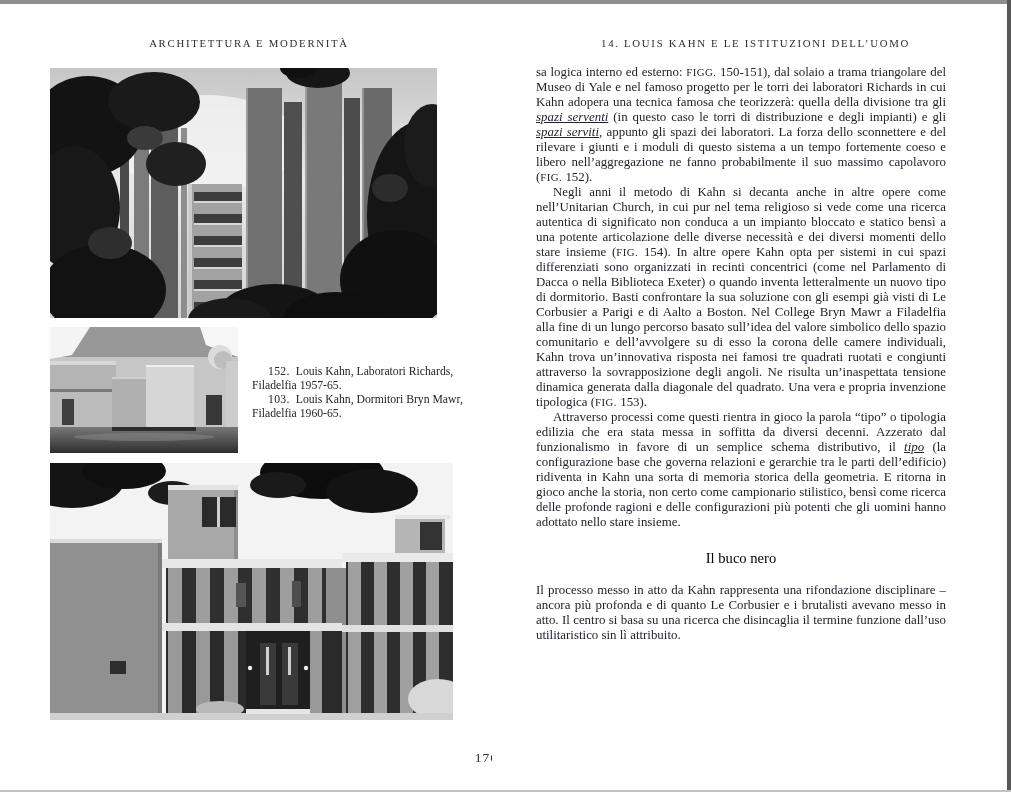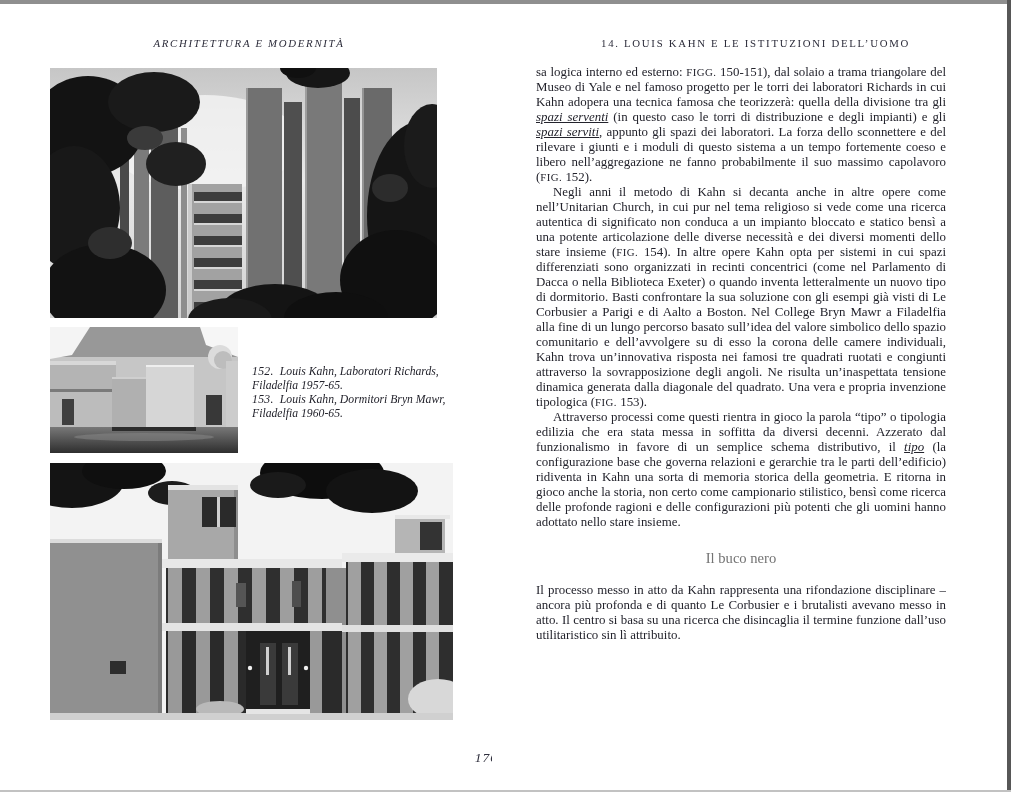--- a/index.html
+++ b/index.html
@@ -4,43 +4,43 @@
 <style>
   html,body{margin:0;padding:0;background:#e8e8e8;}
   .screen{position:relative;width:1011px;height:792px;background:#ffffff;overflow:hidden;
           font-family:"Liberation Serif", serif;color:#23232c;}
   .top-strip{position:absolute;top:0;left:0;width:1011px;height:4px;background:#8f8f8f;}
   .bottom-strip{position:absolute;bottom:0;left:0;width:1011px;height:2px;background:#c2c2c2;}
   .right-edge{position:absolute;top:0;right:0;width:4px;height:792px;background:#575757;}
   .gutter{position:absolute;top:4px;left:498px;width:14px;height:788px;
           background:linear-gradient(90deg,#bdbdbd 0%,#7d7d7d 30%,#6e6e6e 60%,#ababab 100%);}
   .page{position:absolute;top:4px;height:786px;background:#ffffff;}
-  .page-left{left:0;width:498px;font-style:italic;}
+  .page-left{left:0;width:498px;}
   .page-right{left:492px;width:495px;padding-left:32px;}
   .running-head{position:absolute;top:33px;left:0;right:0;text-align:center;
                 font-size:10.8px;letter-spacing:1.7px;color:#2c2c3a;}
   .photo{position:absolute;margin:0;padding:0;line-height:0;}
   .photo svg{display:block;}
   .photo-1{left:50px;top:64px;width:387px;height:250px;}
   .photo-2{left:50px;top:323px;width:188px;height:126px;}
   .photo-3{left:50px;top:459px;width:403px;height:257px;}
   .captions{position:absolute;left:252px;top:361px;width:214px;
             font-size:11.7px;line-height:14px;color:#23232c;}
   .caption{margin:0;text-align:left;}
-  .cap-num{letter-spacing:0.3px;}
+  .cap-num{letter-spacing:0.3px;margin-left:16px;}
   .page-number{position:absolute;top:746px;left:0;right:0;text-align:right;
                font-size:13.5px;letter-spacing:1px;color:#2c2c3a;}
   .body-text{position:absolute;left:44px;top:61px;width:410px;
              font-size:12.9px;line-height:15px;text-align:justify;hyphens:auto;}
   .para{margin:0;}
   .para.indent{text-indent:17px;}
   .it{font-style:italic;text-decoration:underline;}
   .sc{font-size:0.84em;letter-spacing:0.04em;}
   .section-heading{margin:21px 0 17px 0;text-align:center;font-size:14.6px;
-                   font-weight:normal;color:#737373;}
+                   font-weight:normal;color:#000000;}
 </style>
 </head>
 <body>
 
 <div class="screen">
   <div class="top-strip"></div>
 
   <div class="page page-left">
     <div class="running-head">ARCHITETTURA E MODERNITÀ</div>
 
@@ -147,21 +147,21 @@
         <rect x="176" y="34" width="12" height="68" fill="#cccccc"></rect>
 
         <rect x="0" y="100" width="188" height="26" fill="url(#floor2)"></rect>
         <rect x="62" y="100" width="84" height="4" fill="#2c2c2c"></rect>
         <ellipse cx="94" cy="110" rx="70" ry="4" fill="#8b8b8b" opacity="0.5"></ellipse>
       </svg>
     </figure>
 
     <div class="captions" id="captions">
         <p class="caption"><span class="cap-num">152. </span>Louis Kahn, Laboratori Richards, Filadelfia 1957-65.</p>
-        <p class="caption"><span class="cap-num">153. </span>Louis Kahn, Dormitori Bryn Mawr, Filadelfia 1960-65.</p>
+        <p class="caption"><span class="cap-num">103. </span>Louis Kahn, Dormitori Bryn Mawr, Filadelfia 1960-65.</p>
       </div>
 
     <figure class="photo photo-3">
       <svg width="100%" height="100%" viewBox="0 0 403 257" preserveAspectRatio="none">
         <rect width="403" height="257" fill="#f3f3f3"></rect>
 
         <ellipse cx="22" cy="18" rx="52" ry="27" fill="#141414"></ellipse>
         <ellipse cx="74" cy="8" rx="42" ry="18" fill="#0f0f0f"></ellipse>
         <ellipse cx="122" cy="30" rx="24" ry="12" fill="#1c1c1c"></ellipse>
         <ellipse cx="272" cy="10" rx="62" ry="26" fill="#0d0d0d"></ellipse>

